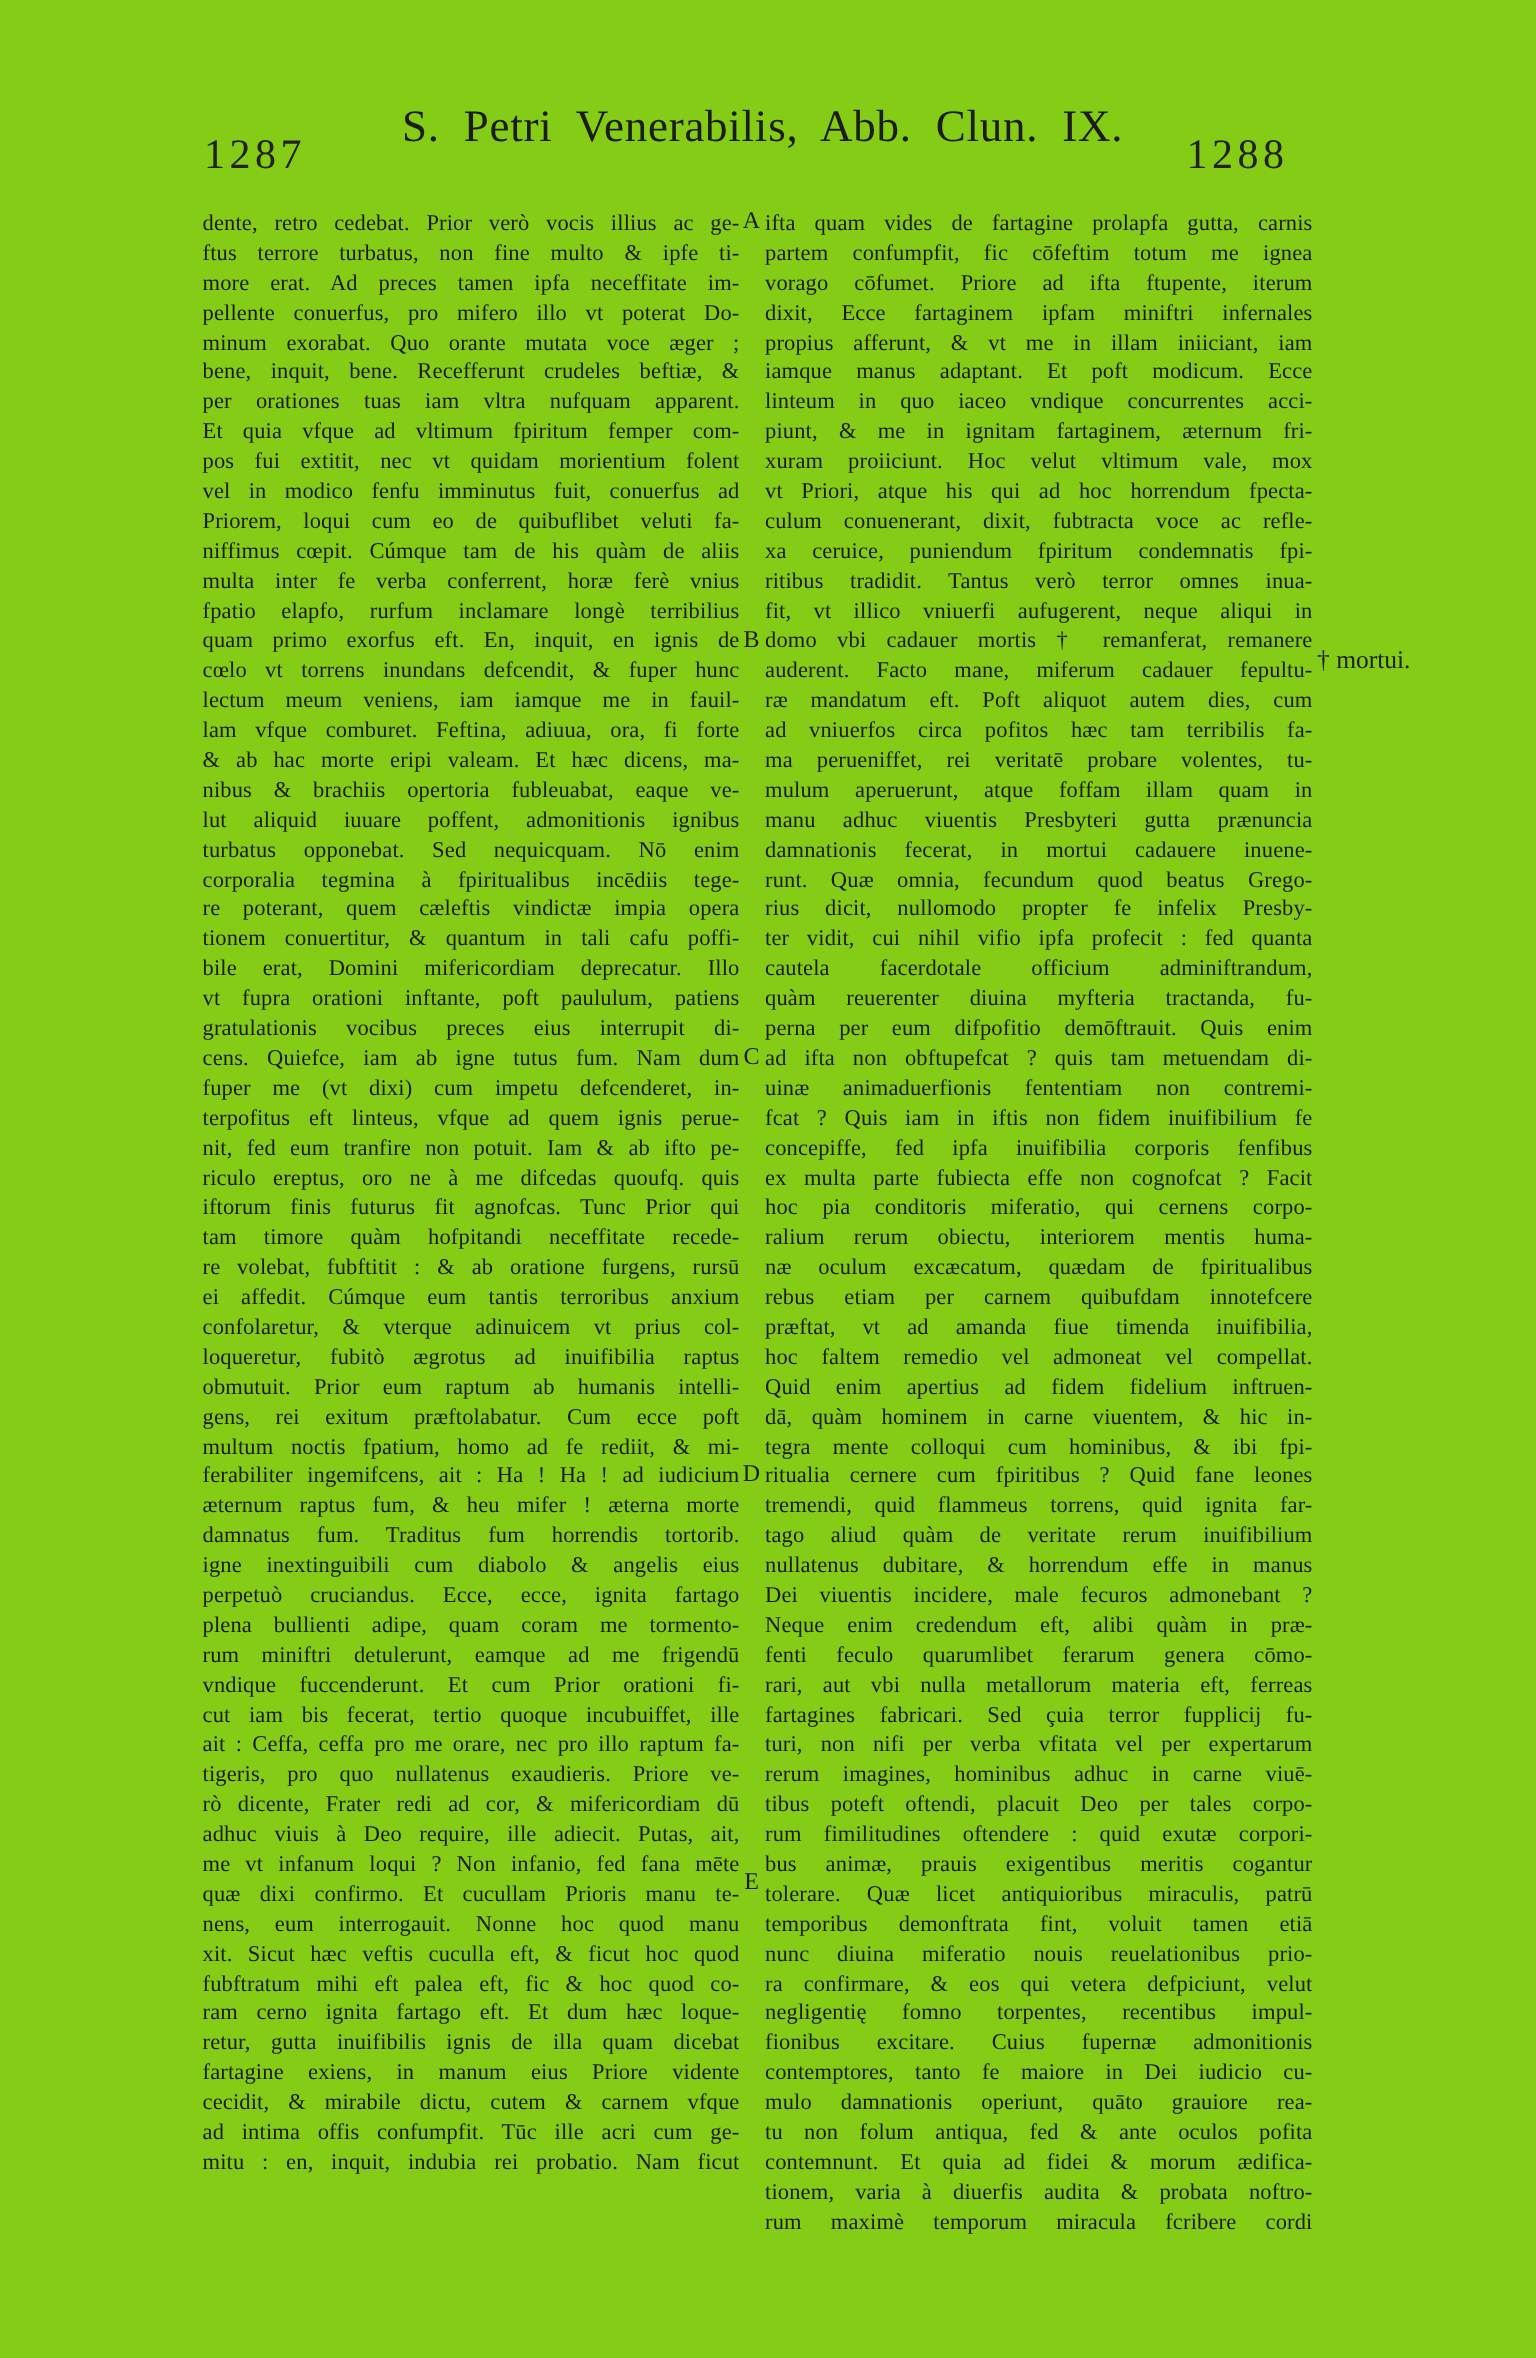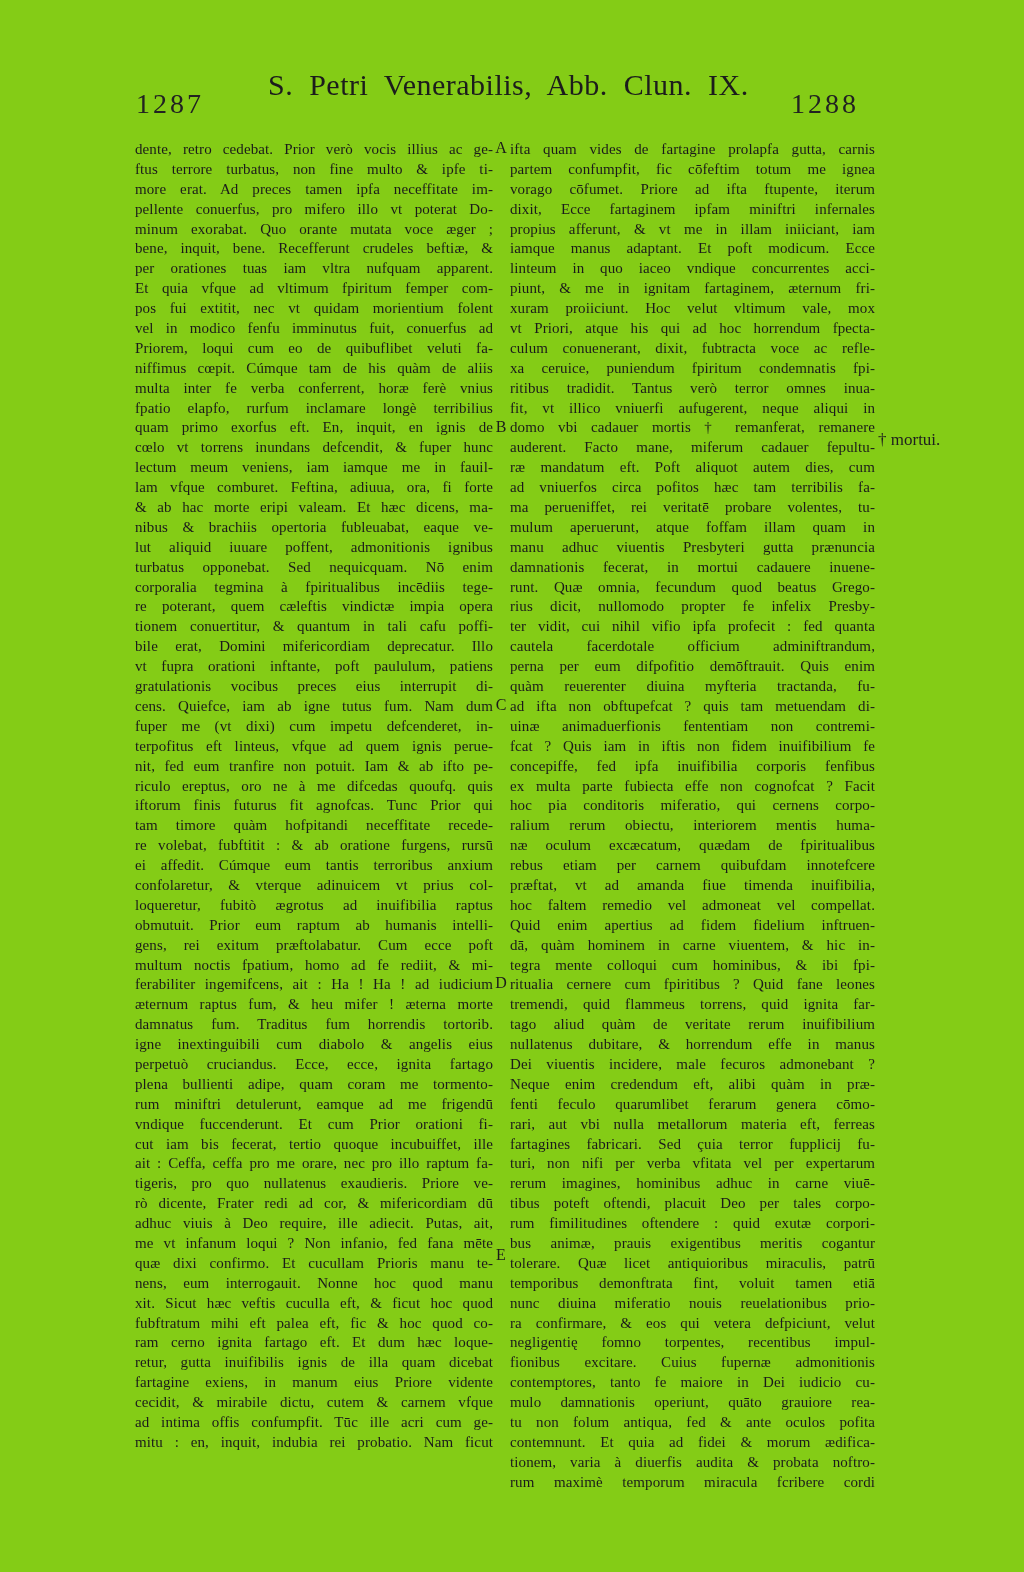--- a/index.html
+++ b/index.html
@@ -171,22 +171,22 @@
       <div class="line">ræ mandatum eft. Poft aliquot autem dies, cum</div>
       <div class="line">ad vniuerfos circa pofitos hæc tam terribilis fa-</div>
       <div class="line">ma perueniffet, rei veritatē probare volentes, tu-</div>
       <div class="line">mulum aperuerunt, atque foffam illam quam in</div>
       <div class="line">manu adhuc viuentis Presbyteri gutta prænuncia</div>
       <div class="line">damnationis fecerat, in mortui cadauere inuene-</div>
       <div class="line">runt. Quæ omnia, fecundum quod beatus Grego-</div>
       <div class="line">rius dicit, nullomodo propter fe infelix Presby-</div>
       <div class="line">ter vidit, cui nihil vifio ipfa profecit : fed quanta</div>
       <div class="line">cautela facerdotale officium adminiftrandum,</div>
+      <div class="line">quàm reuerenter diuina myfteria tractanda, fu-</div>
       <div class="line">perna per eum difpofitio demōftrauit. Quis enim</div>
-      <div class="line">quàm reuerenter diuina myfteria tractanda, fu-</div>
       <div class="line">ad ifta non obftupefcat ? quis tam metuendam di-</div>
       <div class="line">uinæ animaduerfionis fententiam non contremi-</div>
       <div class="line">fcat ? Quis iam in iftis non fidem inuifibilium fe</div>
       <div class="line">concepiffe, fed ipfa inuifibilia corporis fenfibus</div>
       <div class="line">ex multa parte fubiecta effe non cognofcat ? Facit</div>
       <div class="line">hoc pia conditoris miferatio, qui cernens corpo-</div>
       <div class="line">ralium rerum obiectu, interiorem mentis huma-</div>
       <div class="line">næ oculum excæcatum, quædam de fpiritualibus</div>
       <div class="line">rebus etiam per carnem quibufdam innotefcere</div>
       <div class="line">præftat, vt ad amanda fiue timenda inuifibilia,</div>

